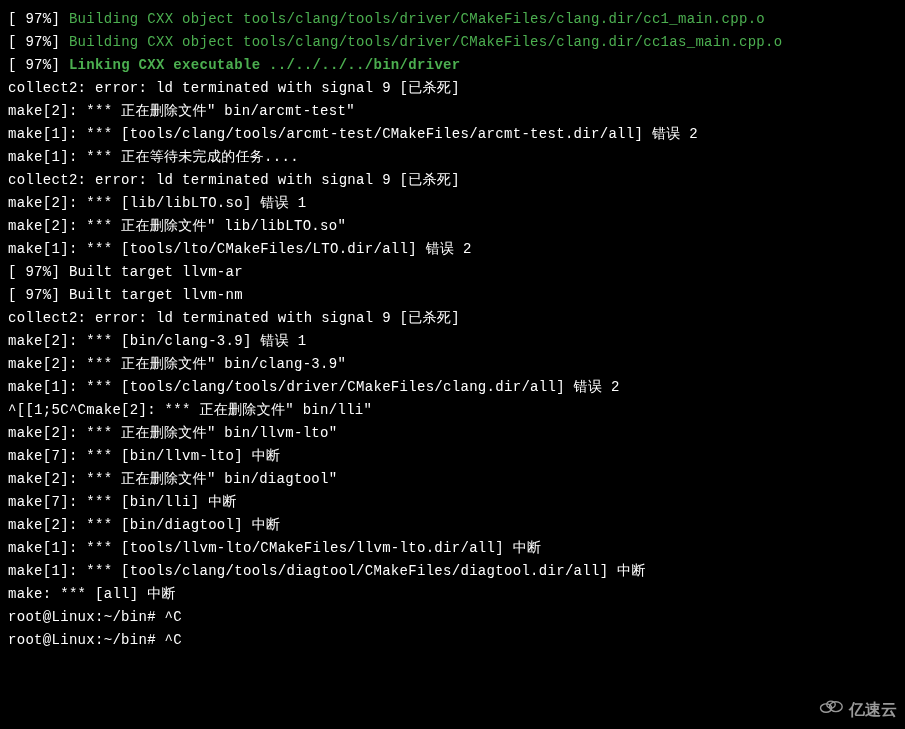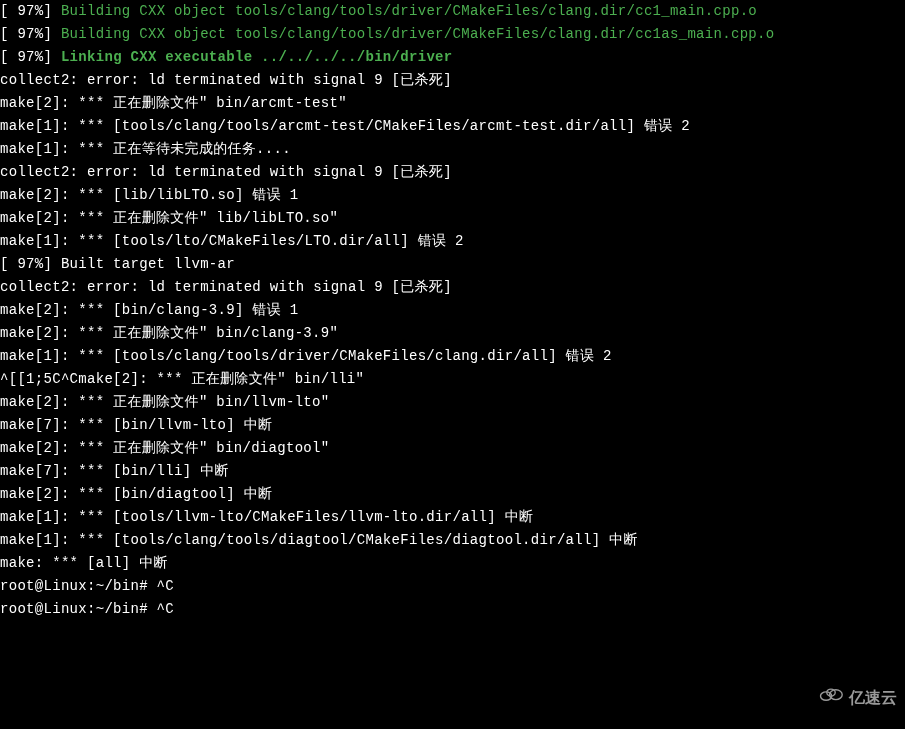--- a/index.html
+++ b/index.html
@@ -12,39 +12,39 @@
       color: #ffffff;
       font-family: 'Courier New', Consolas, monospace;
       font-size: 14px;
       line-height: 23px;
       width: 905px;
       height: 729px;
       overflow: hidden;
       position: relative;
     }
     .terminal {
-      padding: 0;
+      padding: 8px;
     }
     .line {
       white-space: pre;
       letter-spacing: 0.3px;
     }
     .green {
       color: #4caf50;
     }
     .green-bold {
       color: #4caf50;
       font-weight: bold;
     }
     .white {
       color: #ffffff;
     }
     .watermark {
       position: absolute;
-      bottom: 20px;
+      bottom: 8px;
       right: 8px;
       color: #999;
       font-family: Arial, sans-serif;
       font-size: 16px;
       font-weight: bold;
       display: flex;
       align-items: center;
       gap: 4px;
     }
     .watermark-icon {
@@ -64,20 +64,21 @@
     <div class="line"><span class="white">[ 97%] </span><span class="green-bold">Linking CXX executable ../../../../bin/driver</span></div>
     <div class="line"><span class="white">collect2: error: ld terminated with signal 9 [已杀死]</span></div>
     <div class="line"><span class="white">make[2]: *** 正在删除文件" bin/arcmt-test"</span></div>
     <div class="line"><span class="white">make[1]: *** [tools/clang/tools/arcmt-test/CMakeFiles/arcmt-test.dir/all] 错误 2</span></div>
     <div class="line"><span class="white">make[1]: *** 正在等待未完成的任务....</span></div>
     <div class="line"><span class="white">collect2: error: ld terminated with signal 9 [已杀死]</span></div>
     <div class="line"><span class="white">make[2]: *** [lib/libLTO.so] 错误 1</span></div>
     <div class="line"><span class="white">make[2]: *** 正在删除文件" lib/libLTO.so"</span></div>
     <div class="line"><span class="white">make[1]: *** [tools/lto/CMakeFiles/LTO.dir/all] 错误 2</span></div>
     <div class="line"><span class="white">[ 97%] Built target llvm-ar</span></div>
+    <div class="line"><span class="white">[ 97%] Built target llvm-nm</span></div>
     <div class="line"><span class="white">collect2: error: ld terminated with signal 9 [已杀死]</span></div>
     <div class="line"><span class="white">make[2]: *** [bin/clang-3.9] 错误 1</span></div>
     <div class="line"><span class="white">make[2]: *** 正在删除文件" bin/clang-3.9"</span></div>
     <div class="line"><span class="white">make[1]: *** [tools/clang/tools/driver/CMakeFiles/clang.dir/all] 错误 2</span></div>
     <div class="line"><span class="white">^[[1;5C^Cmake[2]: *** 正在删除文件" bin/lli"</span></div>
     <div class="line"><span class="white">make[2]: *** 正在删除文件" bin/llvm-lto"</span></div>
     <div class="line"><span class="white">make[7]: *** [bin/llvm-lto] 中断</span></div>
     <div class="line"><span class="white">make[2]: *** 正在删除文件" bin/diagtool"</span></div>
     <div class="line"><span class="white">make[7]: *** [bin/lli] 中断</span></div>
     <div class="line"><span class="white">make[2]: *** [bin/diagtool] 中断</span></div>

